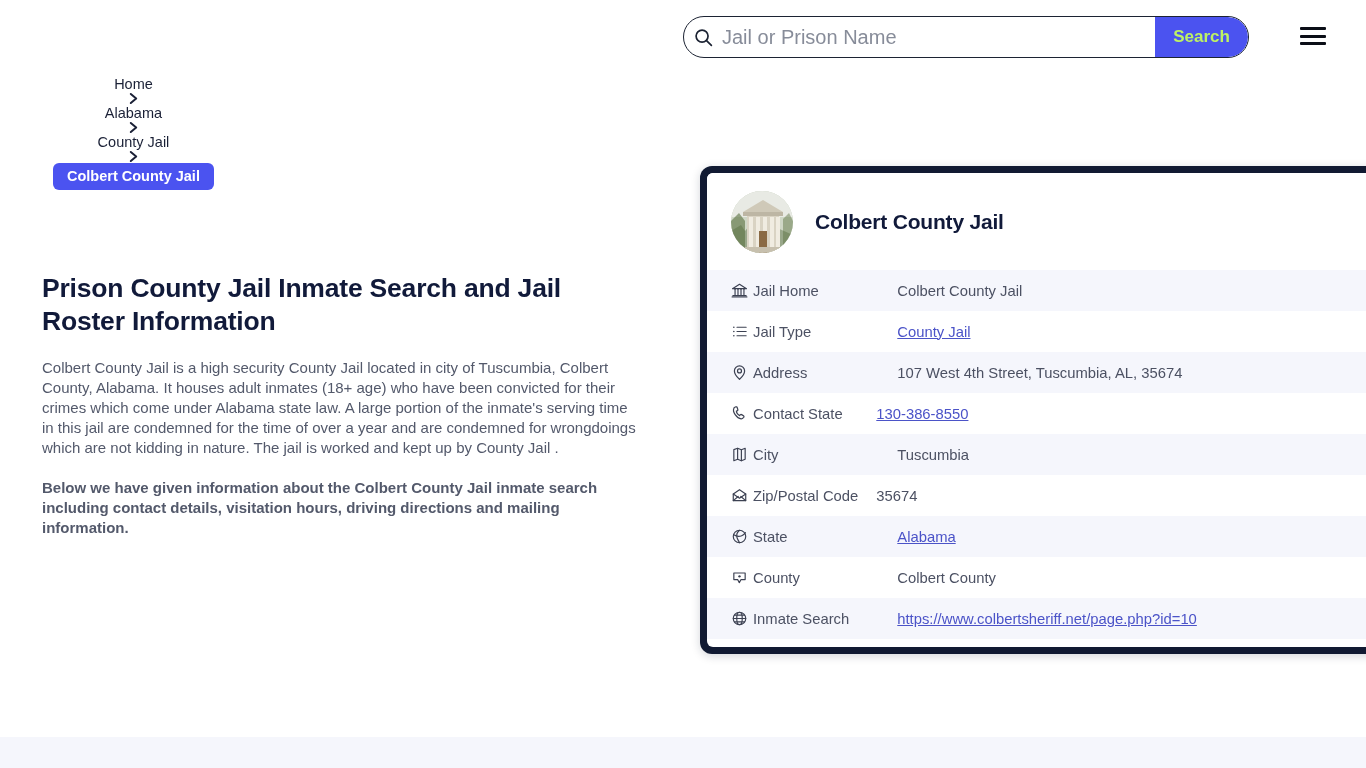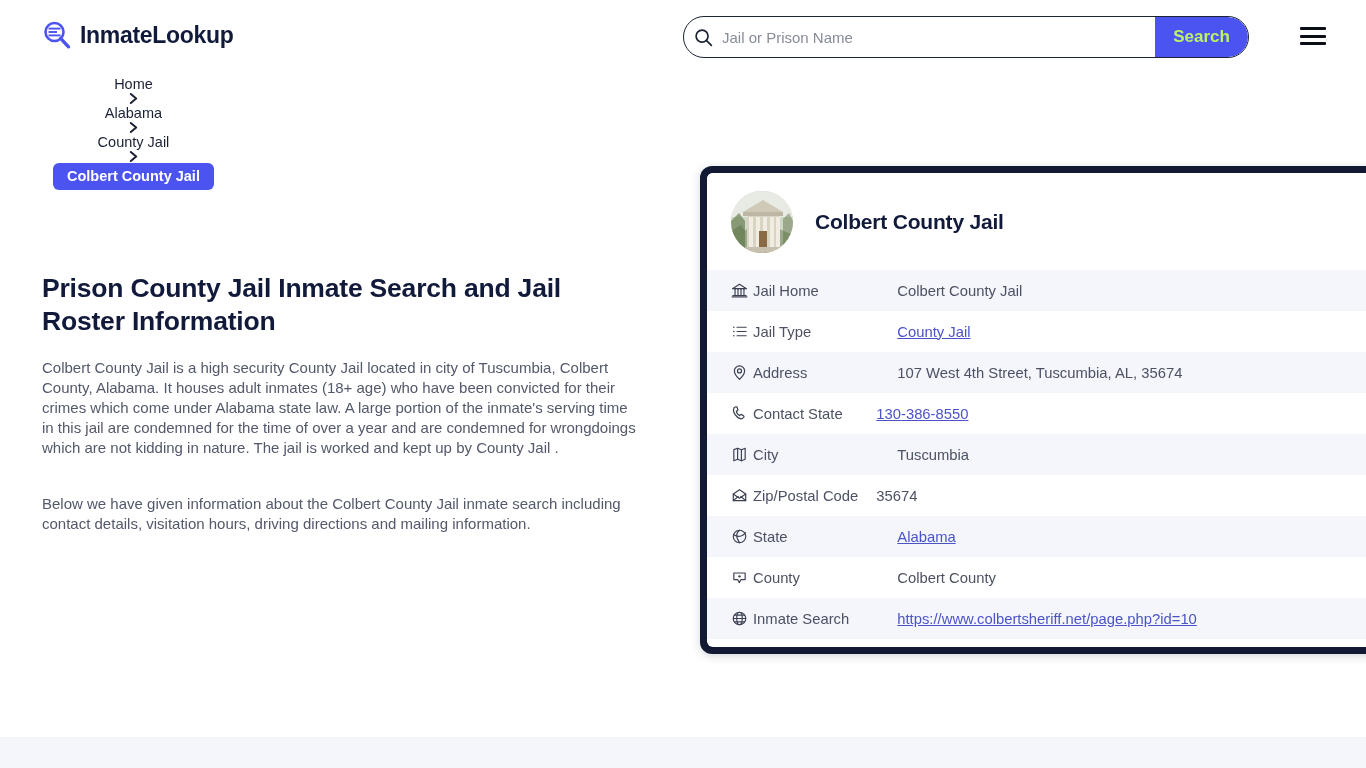--- a/index.html
+++ b/index.html
@@ -33,21 +33,21 @@
     width: 566px; height: 42px;
     border: 1.5px solid #1c2333; border-radius: 21px;
     background: #ffffff;
     display: flex; align-items: center;
     overflow: hidden;
   }
   .search-icon-box { width: 38px; display:flex; justify-content:center; align-items:center; flex:none; }
   .search-input {
     flex: 1 1 auto; height: 100%; border: none; outline: none;
     font-family: "Liberation Sans", sans-serif;
-    font-size: 15px; color: #333; background: transparent;
+    font-size: 20px; color: #333; background: transparent;
     padding: 0 6px 0 0;
   }
   .search-input::placeholder { color: #878c99; }
   .search-btn {
     flex: none; width: 93px; height: 100%;
     background: #4b53f0; color: #bef264; border: none;
     font-family: "Liberation Sans", sans-serif;
     font-size: 17px; font-weight: 700; cursor: pointer;
     border-radius: 0 21px 21px 0;
     display:flex; align-items:center; justify-content:center;margin-left:21px;
@@ -84,21 +84,21 @@
   .left-col { position: absolute; left: 42px; top: 272px; width: 600px; }
   .page-title {
     font-size: 26.5px; font-weight: 700; color: #111a3a;
     line-height: 33px; letter-spacing: -0.2px;
     margin-bottom: 20px;
   }
   .body-para {
     font-size: 15px; color: #53596b; line-height: 20px;
     margin-bottom: 16px;
   }
-  .body-para.second { margin-top: 36px; }
+  .body-para.second { margin-top: 20px; font-weight: bold; }
 
   
   .card-frame {
     position: absolute; left: 700px; top: 166px;
     width: 700px; height: 488px;
     background: #111a32;
     border-radius: 12px;
     padding: 7px;
     box-shadow: 0 2px 10px rgba(17,26,50,0.18);
   }
@@ -149,32 +149,20 @@
     background: #f5f6fc;
   }
 </style>
 </head>
 <body>
 
 <div class="page">
 
   <div class="header">
 
-    <a class="logo-wrap" href="#">
-      <span class="logo-icon">
-        <svg viewBox="0 0 30 30" xmlns="http://www.w3.org/2000/svg">
-          <circle cx="12.5" cy="12" r="9" fill="none" stroke="#4b53f0" stroke-width="2.6"></circle>
-          <line x1="6.5" y1="8.6" x2="18.5" y2="8.6" stroke="#4b53f0" stroke-width="1.9"></line>
-          <line x1="6.5" y1="12" x2="15" y2="12" stroke="#4b53f0" stroke-width="1.9"></line>
-          <line x1="6.5" y1="15.4" x2="18.5" y2="15.4" stroke="#4b53f0" stroke-width="1.9"></line>
-          <line x1="18.6" y1="18.4" x2="26.5" y2="26.8" stroke="#4b53f0" stroke-width="3.4" stroke-linecap="round"></line>
-        </svg>
-      </span>
-      <span class="logo-text">InmateLookup</span>
-    </a>
 
     <div class="searchbar">
       <span class="search-icon-box">
         <svg width="19" height="19" viewBox="0 0 20 20" xmlns="http://www.w3.org/2000/svg">
           <circle cx="8.5" cy="8.5" r="6.3" fill="none" stroke="#1c2333" stroke-width="1.8"></circle>
           <line x1="13.2" y1="13.2" x2="18.3" y2="18.3" stroke="#1c2333" stroke-width="1.8" stroke-linecap="round"></line>
         </svg>
       </span>
       <input class="search-input" type="text" placeholder="Jail or Prison Name" style="">
       <button class="search-btn">Search</button>

